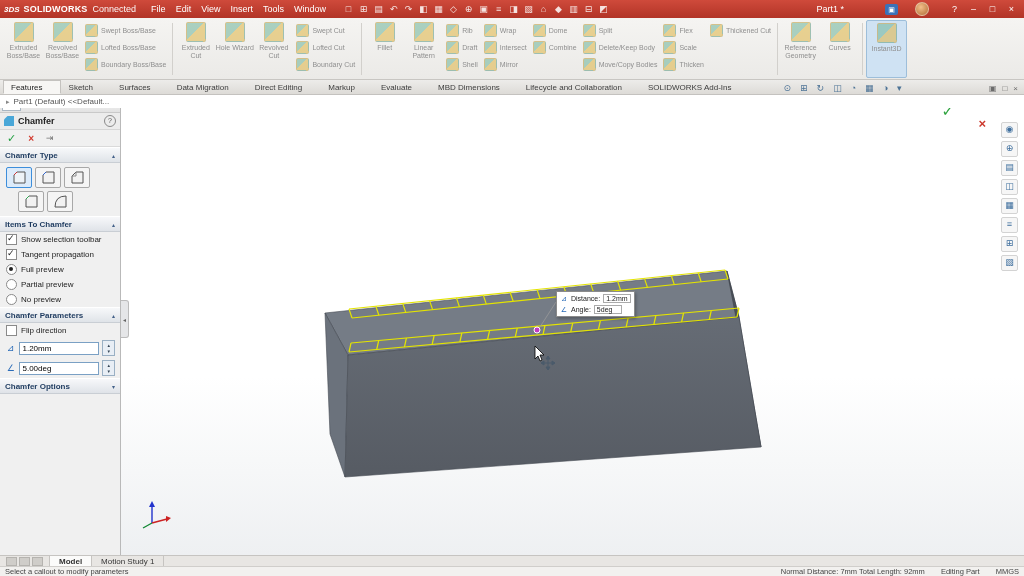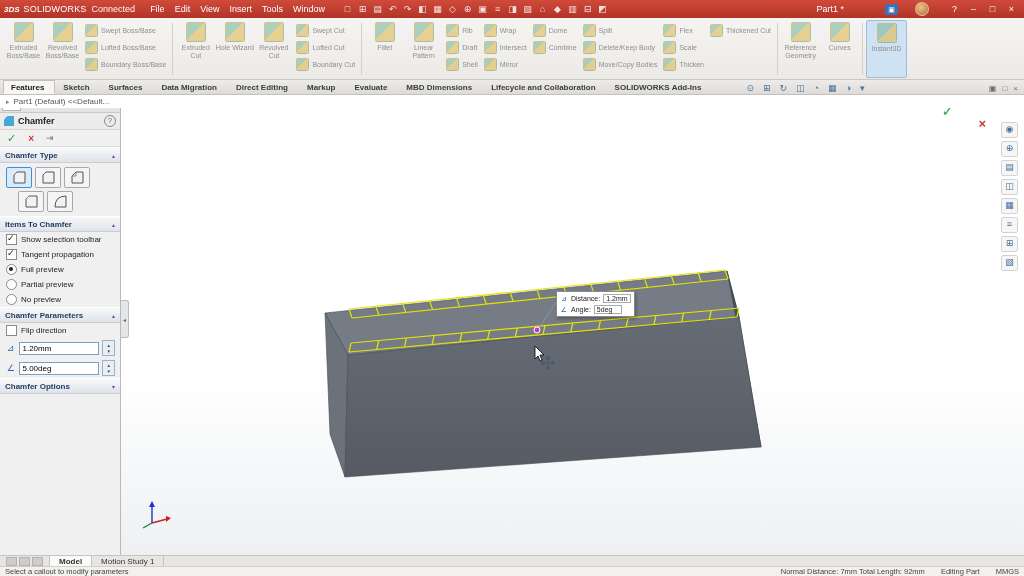--- a/index.html
+++ b/index.html
@@ -3,21 +3,21 @@
 <meta charset="utf-8">
 <style>
   html,body{margin:0;padding:0;}
   body{width:1024px;height:576px;position:relative;overflow:hidden;background:#fff;
        font-family:"Liberation Sans","DejaVu Sans",sans-serif;-webkit-font-smoothing:antialiased;}
   
   .titlebar{position:absolute;left:0;top:0;width:1024px;height:18px;z-index:60;
     background:linear-gradient(#cf4a3b,#b23427);color:#fff;display:flex;align-items:center;
     font-size:9px;padding:0 4px;box-sizing:border-box;gap:2px;}
   .tb-logo{font-weight:bold;font-style:italic;font-size:8px;margin-right:2px;}
-  .tb-brand{font-weight:normal;letter-spacing:.2px;}
+  .tb-brand{font-weight:bold;letter-spacing:.2px;}
   .tb-edition{margin-left:3px;opacity:.95;}
   .tb-menus{display:flex;margin-left:8px;}
   .tb-menus span{padding:0 5px;cursor:default;}
   .tb-qicons{display:flex;gap:4px;margin-left:10px;opacity:.85;font-size:9px;}
   .tb-qicons span{width:11px;text-align:center;}
   .tb-right{margin-left:auto;display:flex;align-items:center;gap:17px;}
   .tb-doc{font-size:9px;margin-right:24px;}
   .tb-win{display:flex;align-items:center;gap:2px;}
   .tb-win span{width:17px;text-align:center;font-size:9px;}
   .tb-avatar{width:12px;height:12px;border-radius:50%;background:radial-gradient(circle at 40% 35%,#f3c08b,#b06a33);border:1px solid #ffffff66;}
@@ -32,21 +32,21 @@
   .rb-stack{display:flex;flex-direction:column;justify-content:flex-start;gap:4px;padding:4px 3px 0 3px;}
   .rb-small{display:flex;align-items:center;gap:3px;font-size:7px;color:#8f8f8f;white-space:nowrap;}
   .ic{background:linear-gradient(135deg,#79b9a0 0 45%,#e0ba52 45% 100%);border:1px solid #00000022;border-radius:2px;opacity:.6;}
   .ic-lg{width:18px;height:18px;}
   .ic-sm{width:11px;height:11px;flex:0 0 11px;}
   .rb-sep{width:1px;background:#d2d0cc;margin:3px 3px;}
   
   .tabbar{position:absolute;left:0;top:80px;width:1024px;height:15px;z-index:54;box-sizing:border-box;
     background:linear-gradient(#edecea,#dddbd7);border-bottom:1px solid #c4c2bf;
     display:flex;align-items:flex-end;font-size:8px;color:#3c3c3c;padding-left:3px;}
-  .tab{padding:2px 10px 1px 7px;border:1px solid transparent;white-space:nowrap;font-weight:bold;}
+  .tab{padding:2px 17px 1px 7px;border:1px solid transparent;white-space:nowrap;}
   .tab.active{background:#f7f6f4;border:1px solid #c4c2bf;border-bottom:1px solid #f7f6f4;color:#222;}
   .headsup{display:flex;gap:9px;margin-left:34px;align-items:center;color:#4d7396;font-size:9px;padding-bottom:1px;}
   .pane-icons{margin-left:auto;display:flex;gap:6px;color:#6b6b6b;font-size:8px;padding:0 6px 1px 0;}
   
   .breadcrumb{position:absolute;left:0;top:95px;width:836px;height:13px;z-index:40;background:#fff;
     display:flex;align-items:center;gap:4px;font-size:8px;color:#555;padding-left:6px;box-sizing:border-box;}
   .breadcrumb .arr{color:#888;font-size:7px;}
   
   .viewport{position:absolute;left:121px;top:108px;right:0;bottom:21px;z-index:10;
     background:linear-gradient(#ffffff 60%,#eef0f2);overflow:hidden;}

